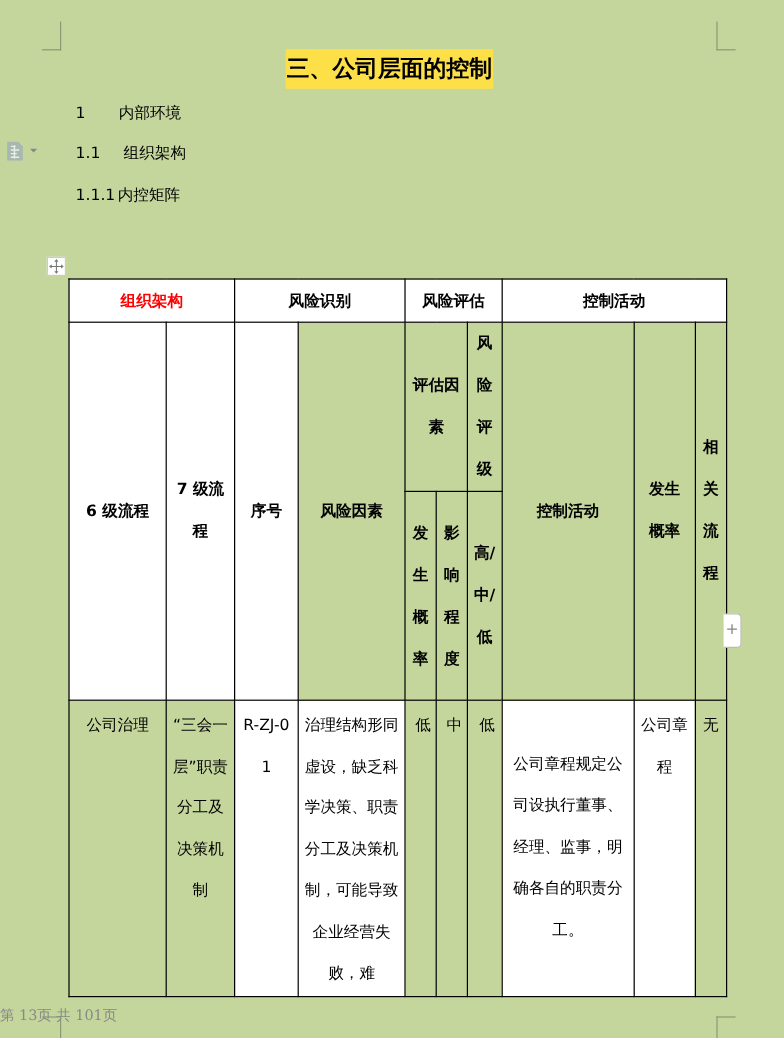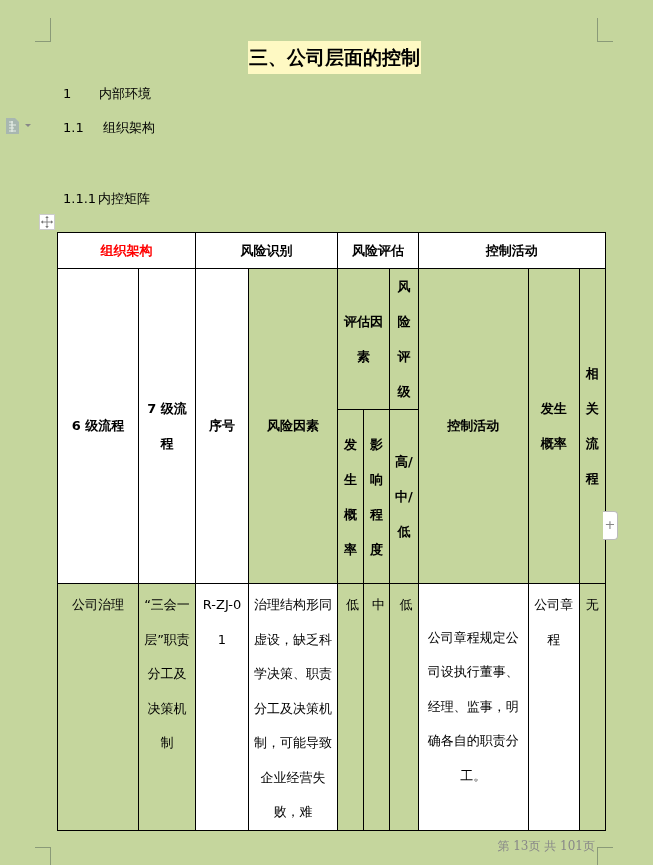--- a/index.html
+++ b/index.html
@@ -10,26 +10,26 @@
     color:#000;
   }
   .corner { position:absolute; width:24px; height:24px; }
   .c-tl { left:35px; top:18px; border-right:1px solid #8a9a78; border-bottom:1px solid #8a9a78; width:15px; height:23px; }
   .c-tr { left:597px; top:18px; border-left:1px solid #8a9a78; border-bottom:1px solid #8a9a78; width:15px; height:23px; }
   .c-bl { left:35px; top:847px; border-right:1px solid #8a9a78; border-top:1px solid #8a9a78; width:15px; height:20px; }
   .c-br { left:597px; top:847px; border-left:1px solid #8a9a78; border-top:1px solid #8a9a78; width:15px; height:20px; }
 
   .title {
     position:absolute; left:238px; top:41px; height:33px; padding:0 1px;
-    background:#fef9c3; font-size:19px; font-weight:bold; line-height:33px; letter-spacing:0px;margin-left:10px;
+    background:#fde047; font-size:19px; font-weight:bold; line-height:33px; letter-spacing:0px;
   }
   .heading { position:absolute; left:63px; font-size:13px; font-weight:normal; }
   .h1 { top:85px; }
   .h2 { top:119px; }
-  .h3 { top:154px;margin-top:36px; }
+  .h3 { top:154px; }
   .heading .num { display:inline-block; }
   .h1 .num { width:36px; }
   .h2 .num { width:40px; }
   .h3 .num { width:auto; margin-right:2px; }
 
   .nav-icon { position:absolute; left:5px; top:118px; width:15px; height:16px; }
   .nav-caret { position:absolute; left:25px; top:124px; width:0; height:0; border-left:3px solid transparent; border-right:3px solid transparent; border-top:3px solid #888; }
   .move-handle { position:absolute; left:39px; top:214px; width:16px; height:16px; background:#fff; border:1px solid #ccc; box-sizing:border-box; }
   .add-col { position:absolute; left:603px; top:511px; width:15px; height:29px; background:#fff; border:1px solid #bbb; border-left:none; border-radius:0 4px 4px 0; box-sizing:border-box; color:#888; font-size:13px; text-align:center; line-height:26px; }
 
@@ -40,21 +40,21 @@
   }
   table.matrix td { border:1.5px solid #000; padding:0; vertical-align:middle; text-align:center; }
   .w { background:#fff; }
   .g { background:#c5d69d; }
   .bold { font-weight:bold; }
   .red { color:#ff0000; }
   .vtext { line-height:35px; }
   .cell-top { vertical-align:top !important; }
   .body-text { font-size:13px; line-height:34.5px; text-align:left; padding:4px 5px 0 5px !important; }
 
-  .footer { position:absolute; left:0; width:595px; top:838px; text-align:right; font-family:"DejaVu Serif", serif; font-size:12px; color:#888; }
+  .footer { position:absolute; left:0; width:595px; top:838px; text-align:left; font-family:"DejaVu Serif", serif; font-size:12px; color:#888; }
 </style>
 </head>
 <body>
 
 <div class="corner c-tl"></div>
 <div class="corner c-tr"></div>
 <div class="corner c-bl"></div>
 <div class="corner c-br"></div>
 
 <div class="title">三、公司层面的控制</div>

